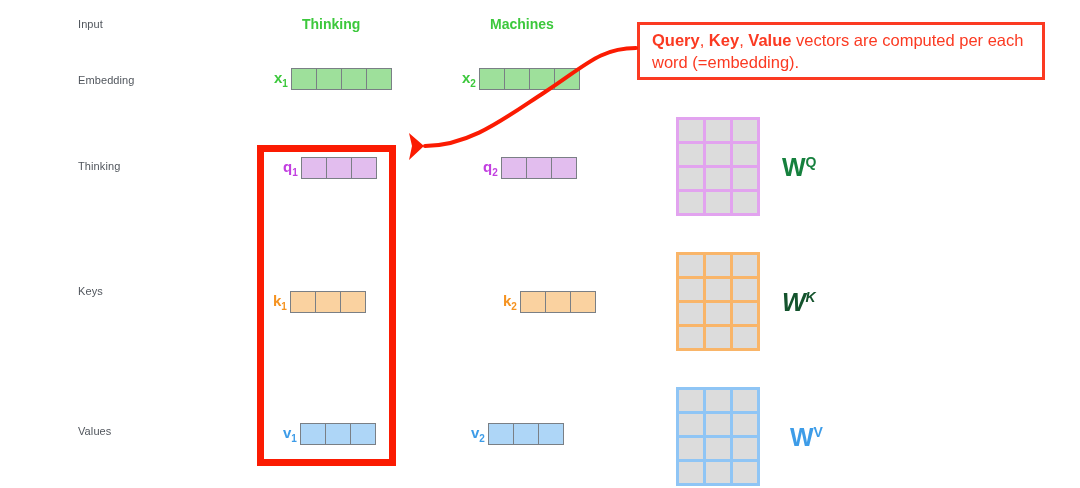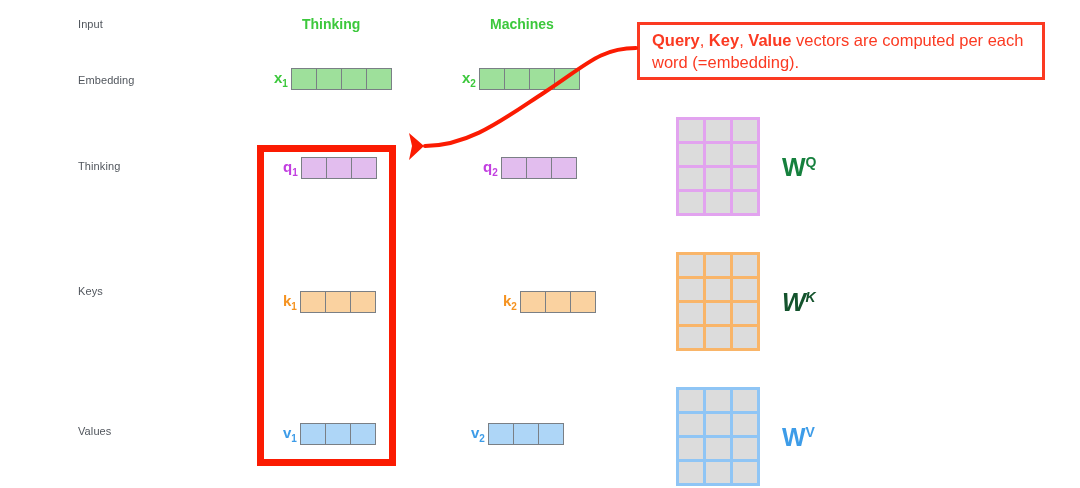--- a/index.html
+++ b/index.html
@@ -100,21 +100,21 @@
     font-weight: bold;
     white-space: nowrap;
     line-height: 1;
   }
   .matrix-label sup {
     font-size: 14px;
     font-weight: bold;
   }
   .lbl-purple { color: #15803d; }
   .lbl-orange { color: #14532d; font-style: italic; }
-  .lbl-blue   { color: #3d9ce8; }
+  .lbl-blue   { color: #3d9ce8; margin-left: 8px; }
 
   
   #highlight-box {
     position: absolute;
     left: 257px;
     top: 145px;
     width: 139px;
     height: 321px;
     border: 7px solid #fb1b02;
     box-sizing: border-box;
@@ -193,21 +193,21 @@
 
   <div class="vec" style="left:471px; top:157px;margin-left:12px;">
     <span class="vec-name n-purple">q<sub>2</sub></span>
     <span class="vec-cells">
       <span class="cell c-purple"></span>
       <span class="cell c-purple"></span>
       <span class="cell c-purple"></span>
     </span>
   </div>
 
-  <div class="vec" style="left:283px; top:291px;">
+  <div class="vec" style="left:273px; top:291px;">
     <span class="vec-name n-orange">k<sub>1</sub></span>
     <span class="vec-cells">
       <span class="cell c-orange"></span>
       <span class="cell c-orange"></span>
       <span class="cell c-orange"></span>
     </span>
   </div>
 
   <div class="vec" style="left:471px; top:291px;margin-left:32px;">
     <span class="vec-name n-orange">k<sub>2</sub></span>

